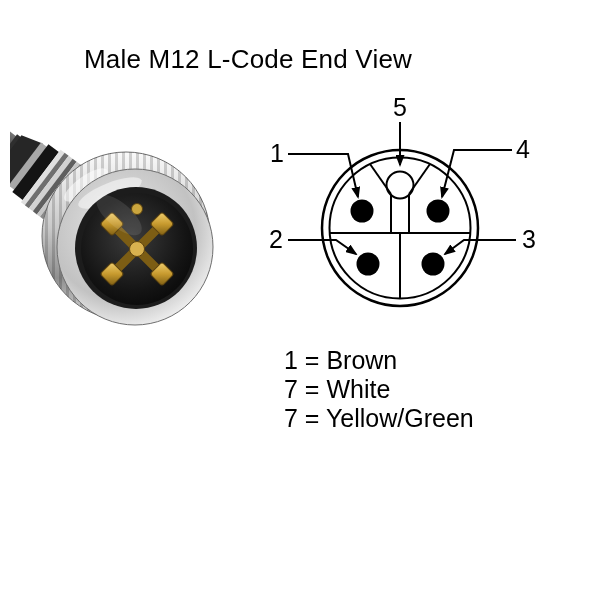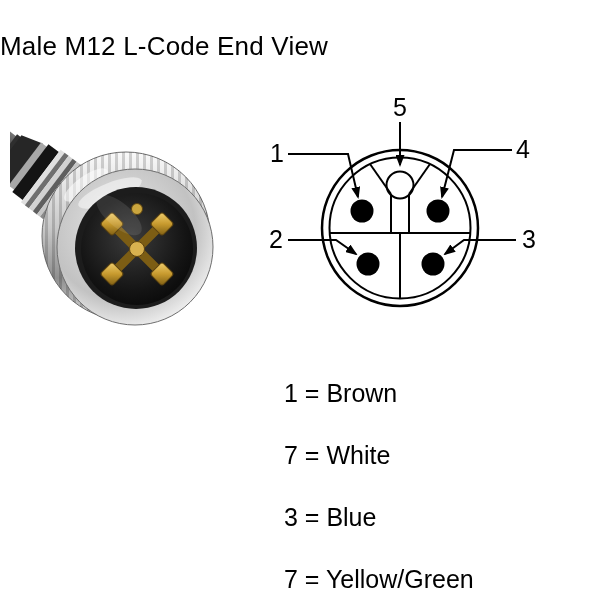--- a/index.html
+++ b/index.html
@@ -6,35 +6,35 @@
   body {
     width: 600px; height: 600px;
     background: #ffffff;
     font-family: "Liberation Sans", "DejaVu Sans", sans-serif;
     position: relative;
     overflow: hidden;
     color: #000;
   }
   .title {
     position: absolute;
-    top: 31px; left: 0; width: 496px;
-    text-align: left;
+    top: 44px; left: 0; width: 496px;
+    text-align: center;
     font-size: 26px;
     letter-spacing: 0.2px;
   }
   .connector-svg { position: absolute; left: 10px; top: 95px; }
   .diagram-svg  { position: absolute; left: 258px; top: 88px; }
   .legend {
     position: absolute;
     left: 284px; top: 346px;
     font-size: 25px;
     line-height: 29px;
     white-space: nowrap;
   }
-  .legend-row { height: 29px; margin-top: 33px; }
+  .legend-row { height: 29px; }
 </style>
 </head>
 <body>
 
 <div class="title">Male M12 L-Code End View</div>
 
 <svg class="connector-svg" width="230" height="240" viewBox="0 0 230 240">
   <defs>
     <linearGradient id="metalV" x1="0" y1="0" x2="0" y2="1">
       <stop offset="0" stop-color="#fafafa"></stop>
@@ -150,15 +150,14 @@
     <text x="19" y="74">1</text>
     <text x="265" y="70">4</text>
     <text x="18" y="160">2</text>
     <text x="271" y="160">3</text>
   </g>
 </svg>
 
 <div class="legend">
   <div class="legend-row">1 = Brown</div>
   <div class="legend-row">7 = White</div>
-  <div class="legend-row">3 = Blue</div>
   <div class="legend-row">7 = Yellow/Green</div>
 </div>
 
 </body></html>

